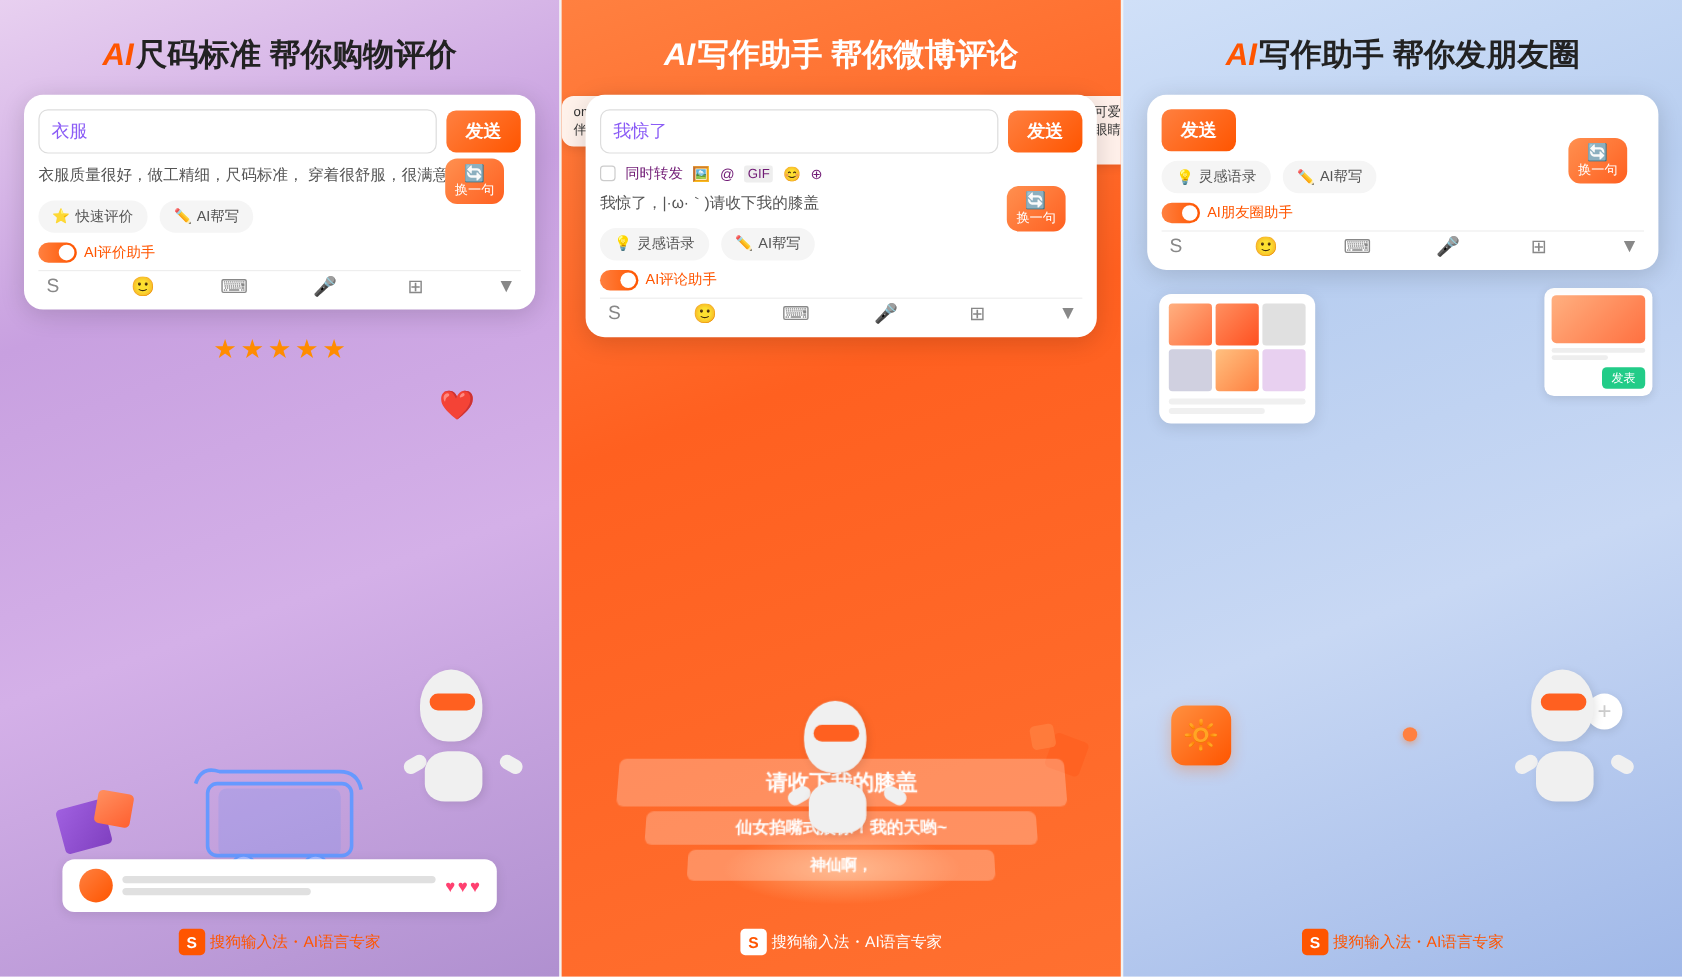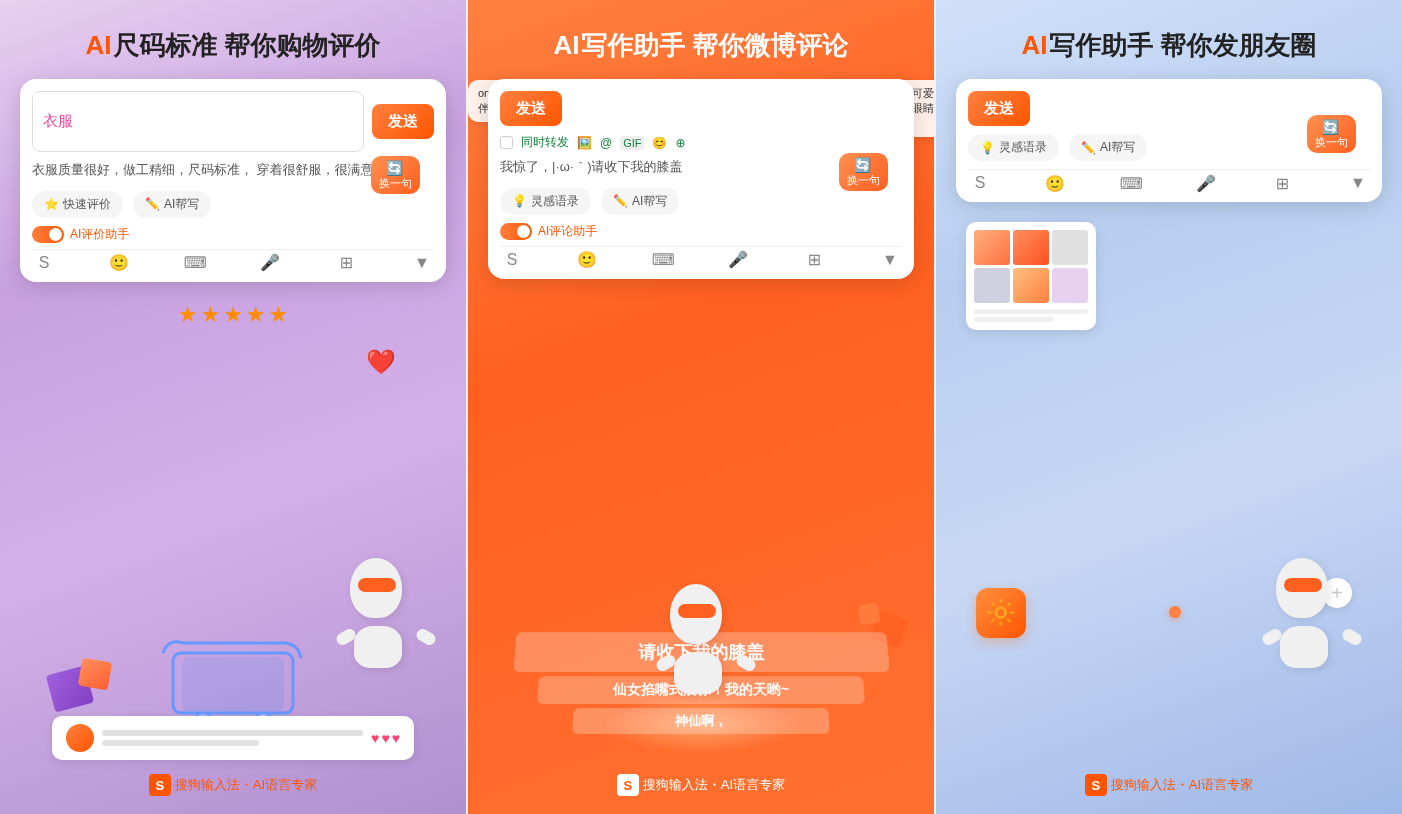--- a/index.html
+++ b/index.html
@@ -31,20 +31,21 @@
       color: #222;
       margin-bottom: 16px;
       white-space: nowrap;
       display: flex;
       align-items: center;
       gap: 2px;
     }
 
     .panel-title .ai-text {
       color: #ff5500;
+      font-style: italic;
       font-weight: 900;
     }
 
     .panel-2 .panel-title { color: #fff; }
     .panel-2 .panel-title .ai-text { color: #fff; }
 
     .keyboard-mockup {
       background: white;
       border-radius: 16px;
       width: 100%;
@@ -58,23 +59,23 @@
       display: flex;
       align-items: center;
       gap: 8px;
       margin-bottom: 8px;
     }
 
     .input-box {
       flex: 1;
       border: 1.5px solid #ddd;
       border-radius: 8px;
-      padding: 20px 10px;
+      padding: 8px 10px;
       font-size: 15px;
-      color: #ec4899;
+      color: #8b5cf6;
       background: #fff;
     }
 
     .send-btn {
       background: linear-gradient(135deg, #ff8040, #ff5500);
       color: white;
       border: none;
       border-radius: 8px;
       padding: 8px 16px;
       font-size: 15px;
@@ -367,21 +368,21 @@
     .panel-2 .footer-brand { color: white; }
     .panel-2 .footer-brand .s-logo { background: white; color: #ff5500; }
 
     
     .weibo-tools {
       display: flex;
       align-items: center;
       gap: 8px;
       margin-bottom: 6px;
       font-size: 12px;
-      color: #15803d;
+      color: #701a75;
     }
 
     .checkbox-small {
       width: 13px;
       height: 13px;
       border: 1.5px solid #ccc;
       border-radius: 3px;
       display: inline-block;
     }
 
@@ -663,20 +664,21 @@
 <div class="panel-divider"></div>
 
 <div class="panel panel-2">
   <div class="panel-title">
     <span class="ai-text">AI</span>
     <span>写作助手 帮你微博评论</span>
   </div>
 
   <div class="keyboard-mockup">
     <div class="input-row">
+      <div class="input-box">我惊了</div>
       <button class="send-btn">发送</button>
     </div>
     <div class="weibo-tools">
       <span class="checkbox-small"></span>
       <span>同时转发</span>
       <span>🖼️</span>
       <span>@</span>
       <span style="font-size:11px;background:#eee;padding:1px 3px;border-radius:2px;">GIF</span>
       <span>😊</span>
       <span>⊕</span>
@@ -763,20 +765,24 @@
     <div class="quick-btns">
       <div class="quick-btn">
         <span style="color:#ff8040;">💡</span>
         <span>灵感语录</span>
       </div>
       <div class="quick-btn">
         <span style="color:#ff8040;">✏️</span>
         <span>AI帮写</span>
       </div>
     </div>
+    <div class="toggle-row">
+      <span class="toggle"></span>
+      <span>AI朋友圈助手</span>
+    </div>
     <div class="kb-bottom-row">
       <div class="kb-icon">S</div>
       <div class="kb-icon">🙂</div>
       <div class="kb-icon">⌨</div>
       <div class="kb-icon">🎤</div>
       <div class="kb-icon">⊞</div>
       <div class="kb-icon">▼</div>
     </div>
   </div>
 
@@ -802,20 +808,28 @@
     <div class="panel-mascot-container-3">
       <div class="mascot mascot-small">
         <div class="mascot-head"></div>
         <div class="mascot-glasses"></div>
         <div class="mascot-arm-l"></div>
         <div class="mascot-arm-r"></div>
         <div class="mascot-body"></div>
       </div>
     </div>
 
+    <div style="position:absolute;top:15px;right:5px;background:white;border-radius:8px;width:90px;padding:6px;box-shadow:0 2px 8px rgba(0,0,0,0.1);">
+      <div style="height:40px;background:linear-gradient(135deg,#ffb080,#ff7040);border-radius:4px;margin-bottom:4px;"></div>
+      <div style="height:4px;background:#eee;border-radius:2px;margin-bottom:2px;"></div>
+      <div style="height:4px;background:#eee;border-radius:2px;width:60%;"></div>
+      <div style="margin-top:6px;display:flex;justify-content:flex-end;">
+        <div style="background:#22cc88;color:white;border-radius:4px;padding:2px 8px;font-size:10px;">发表</div>
+      </div>
+    </div>
 
     <div style="position:absolute;bottom:150px;left:50%;width:12px;height:12px;background:#ff8040;border-radius:50%;box-shadow:0 2px 6px rgba(255,100,0,0.4);"></div>
   </div>
 
   <div class="footer-brand">
     <div class="s-logo">S</div>
     <span>搜狗输入法・AI语言专家</span>
   </div>
 </div>
 

